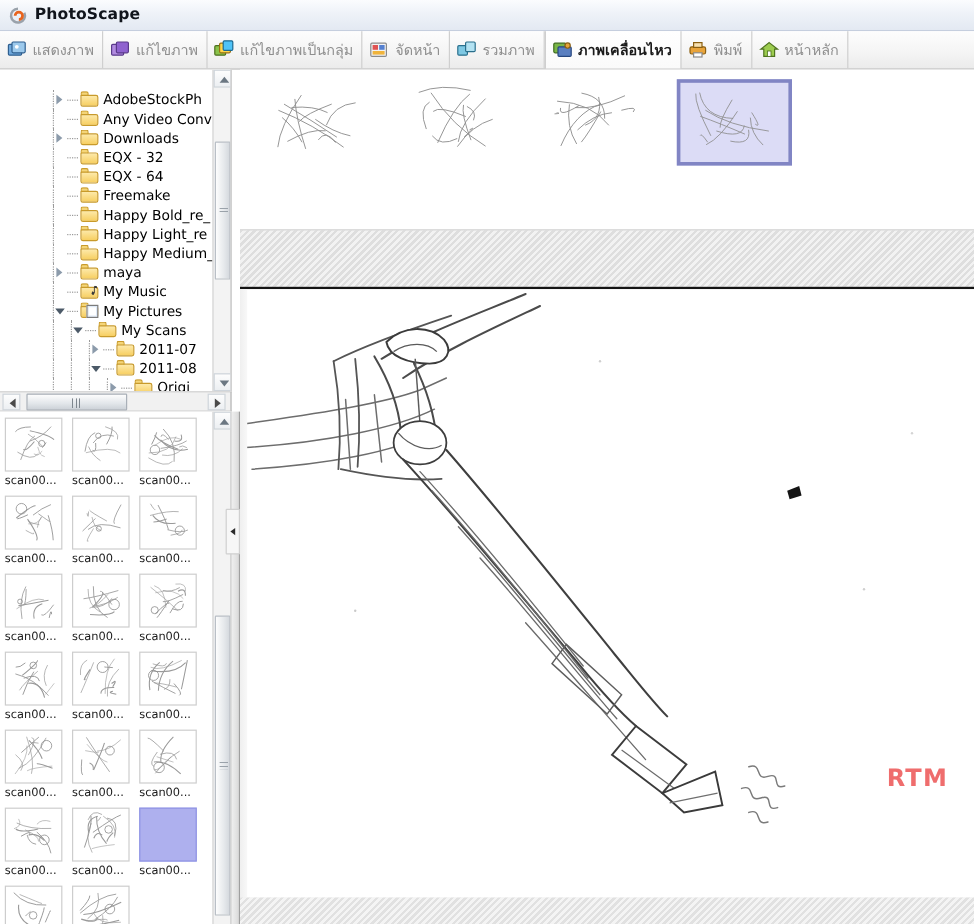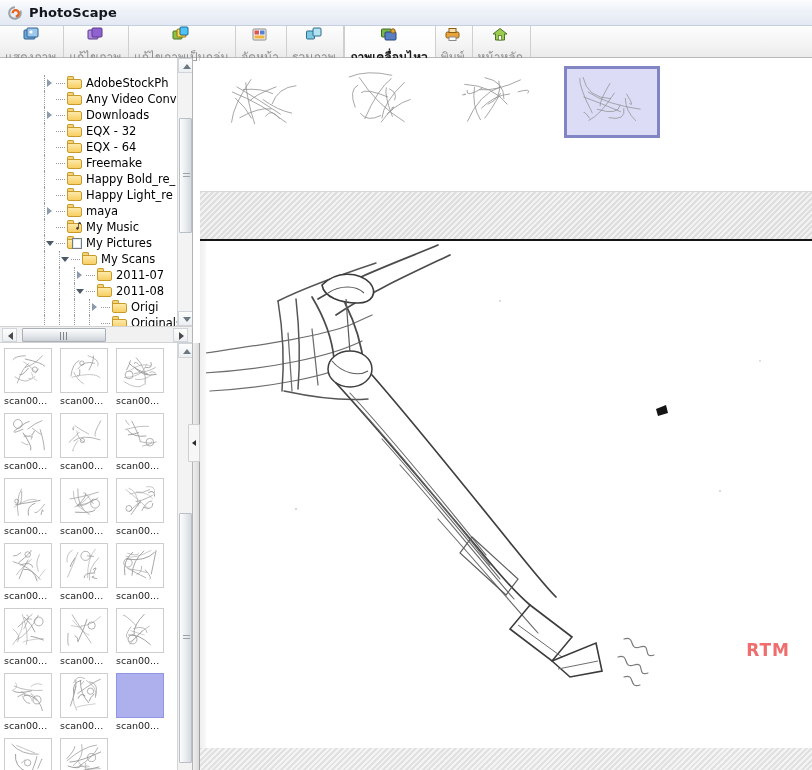--- a/index.html
+++ b/index.html
@@ -28,21 +28,21 @@
   .tabbar{
     position:absolute; left:0; top:26px; width:812px; height:32px;
     background:linear-gradient(180deg,#fdfdfd 0%, #f4f4f4 60%, #ebebeb 100%);
     border-bottom:1px solid #b9b9b9;
     display:flex; align-items:stretch;
   }
   .tab{
     display:flex; align-items:center; gap:4px;
     padding:0 7px 0 5px;
     border-right:1px solid #cfcfcf;
-    cursor:default; position:relative;flex-direction:column;
+    cursor:default; position:relative;
   }
   .tab .tlabel{
     font-family:"DejaVu Sans", sans-serif;
     font-size:12px; color:#8e8e8e; white-space:nowrap;
   }
   .tab.active .tlabel{ color:#1a1a1a; font-weight:bold; }
   .tab.active{
     background:linear-gradient(180deg,#ffffff 0%,#fafafa 100%);
     border-left:1px solid #cfcfcf;
   }
@@ -237,21 +237,21 @@
 
   
   .canvas{
     position:absolute; left:200px; top:241px; width:612px; height:507px;
     background:#ffffff; overflow:hidden;
   }
   .canvas svg{ position:absolute; left:0; top:0; width:612px; height:507px; }
   .rtm{
     position:absolute; right:22px; bottom:88px;
     font-family:"DejaVu Sans", sans-serif;
-    font-size:17px; font-weight:bold; color:#ef6d6d; letter-spacing:1px;
+    font-size:20px; font-weight:bold; color:#ef6d6d; letter-spacing:1px;
   }
   .left-strip{
     position:absolute; left:200px; top:241px; width:6px; height:507px;
     background:linear-gradient(90deg,#efefef,#f8f8f8);
   }
 </style>
 </head>
 <body>
 
 <div id="app">
@@ -429,20 +429,30 @@
         </div>
         <div class="trow">
           <div class="guide" style="margin-left: 44px;"></div>
           <div class="twist "></div>
           <div class="dots"></div>
           <div class="folder">
             <span class="ft"></span>
             <span class="fb"></span>
           </div>
           <span class="tlabel-txt">Happy Light_re</span>
+        </div>
+        <div class="trow">
+          <div class="guide" style="margin-left: 44px;"></div>
+          <div class="twist "></div>
+          <div class="dots"></div>
+          <div class="folder">
+            <span class="ft"></span>
+            <span class="fb"></span>
+          </div>
+          <span class="tlabel-txt">Happy Medium_</span>
         </div>
         <div class="trow">
           <div class="guide" style="margin-left: 44px;"></div>
           <div class="twist closed"></div>
           <div class="dots"></div>
           <div class="folder">
             <span class="ft"></span>
             <span class="fb"></span>
           </div>
           <span class="tlabel-txt">maya</span>

